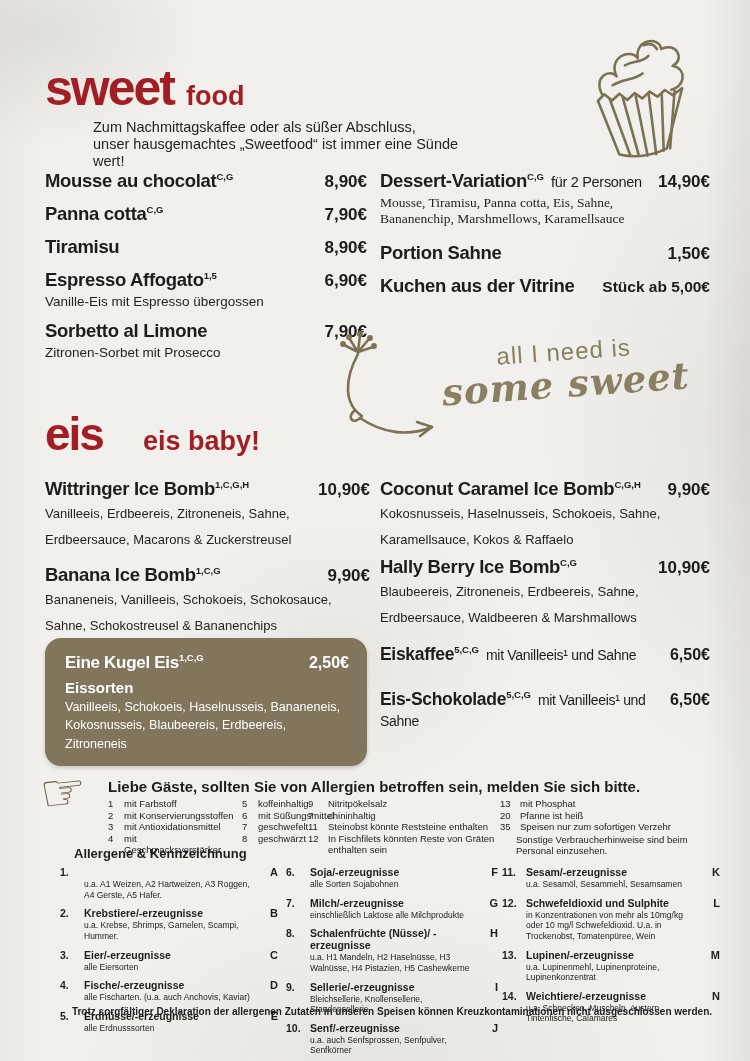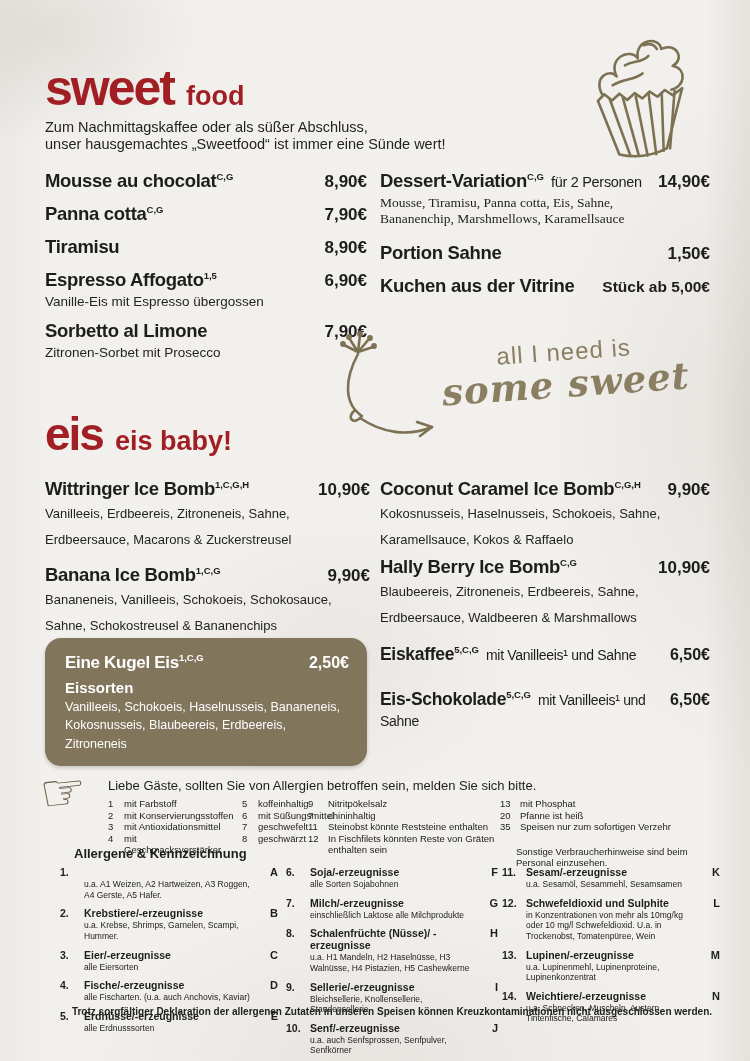--- a/index.html
+++ b/index.html
@@ -24,21 +24,21 @@
       radial-gradient(220px 160px at 6% 3%, rgba(120,115,105,.14), transparent 70%),
       radial-gradient(300px 500px at 100% 40%, rgba(140,135,125,.12), transparent 70%),
       radial-gradient(260px 200px at 45% 62%, rgba(150,145,135,.10), transparent 70%),
       radial-gradient(420px 240px at 50% 100%, rgba(130,125,115,.10), transparent 70%),
       linear-gradient(90deg, rgba(150,145,135,.07), transparent 6%, transparent 94%, rgba(130,125,115,.12));
   }
   .abs{position:absolute;}
   
   .h-main{font-size:50px;font-weight:bold;color:var(--red);letter-spacing:-2px;line-height:.9;}
   .h-sub{font-size:27px;font-weight:bold;color:var(--red);margin-left:12px;}
-  .tagline{font-size:14.5px;line-height:1.18;color:#24241f;margin-top:7px;font-weight:500;}
+  .tagline{font-size:14.5px;line-height:1.18;color:#24241f;margin-top:7px;font-weight:500;margin-left:48px;}
   
   .col{display:flex;flex-direction:column;}
   .item{margin-bottom:11px;}
   .row{display:flex;align-items:baseline;}
   .nm{font-size:18.5px;font-weight:bold;letter-spacing:-.3px;}
   .nm sup{font-size:9.5px;font-weight:bold;letter-spacing:0;}
   .note{font-size:14.5px;font-weight:normal;margin-left:7px;}
   .pr{margin-left:auto;font-size:17px;font-weight:bold;white-space:nowrap;padding-left:8px;}
   .desc{font-size:13.5px;margin-top:3px;color:#24241f;}
   .desc:empty{display:none;}
@@ -52,24 +52,24 @@
   .kugel{
     background:var(--box);border-radius:16px;color:#fff;
     padding:14px 18px 12px 20px;box-shadow:0 2px 4px rgba(0,0,0,.18);
   }
   .kugel .nm{font-size:17px;color:#fff;}
   .kugel .pr{font-size:16px;color:#fff;}
   .kugel .sub{font-size:15px;font-weight:bold;margin-top:6px;}
   .kugel .flav{font-size:12.5px;line-height:1.5;margin-top:2px;}
   
   .hand{font-size:52px;color:#6b6046;line-height:1;}
-  .allergy-note{font-size:13px;font-weight:normal;}
+  .allergy-note{font-size:15px;font-weight:bold;}
   .add-row{display:flex;font-size:9.5px;line-height:1.22;color:#222;}
   .add-num{width:16px;flex:none;text-align:left;}
-  .consumer-note{font-size:9.5px;color:#222;margin-top:13px;margin-left:16px;}
+  .consumer-note{font-size:9.5px;color:#222;margin-top:1px;margin-left:16px;}
   .alg-heading{font-size:13px;font-weight:bold;}
   .alg{margin-bottom:7px;}
   .alg-head{display:flex;align-items:baseline;}
   .alg-num{width:24px;flex:none;font-size:10.5px;font-weight:bold;}
   .alg-nm{font-size:10.5px;font-weight:bold;padding-right:6px;}
   .alg-letter{margin-left:auto;font-size:11px;font-weight:bold;flex:none;}
   .alg-det{font-size:8.5px;line-height:1.25;color:#222;margin-left:24px;margin-top:1px;padding-right:26px;}
   .footer-line{font-size:10px;font-weight:bold;text-align:center;color:#222;}
   svg.doodle{stroke:#7d7154;fill:none;stroke-linecap:round;stroke-linejoin:round;}
 </style>
@@ -173,21 +173,21 @@
       <path d="M30,88 C52,103 78,107 102,97"></path>
       <path d="M102,97 L87,92 M102,97 L90,106"></path>
     </svg>
   </div>
 
   <div class="abs quote" style="left:440px;top:338px;width:250px;">
     <div class="q1">all I need is</div>
     <div class="q2">some sweet</div>
   </div>
 
-  <div class="abs" style="left:45px;top:414px;display:flex;align-items:baseline;">
+  <div class="abs" style="left:45px;top:414px;display:flex;align-items:baseline;gap:28px;">
     <span class="h-main" style="font-size:46px;">eis</span>
     <span class="h-sub">eis baby!</span>
   </div>
 
   <div class="abs col" style="left:45px;top:478px;width:325px;">
     <div class="item" style="margin-bottom:11px;">
       <div class="row">
           <span class="nm"><b>Wittringer Ice Bomb</b><sup>1,C,G,H</sup></span>
           <span class="pr">10,90€</span>
         </div>

